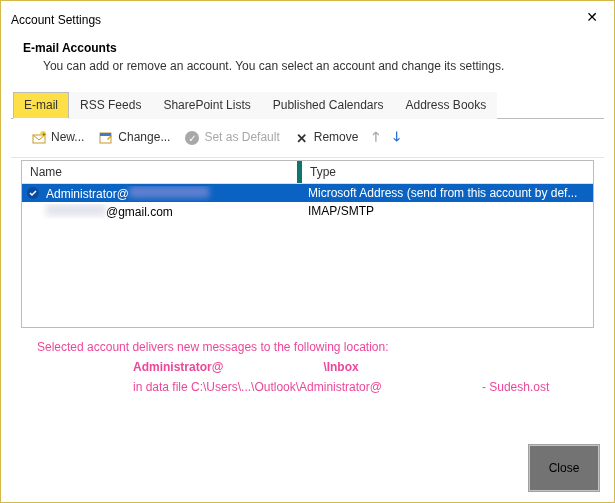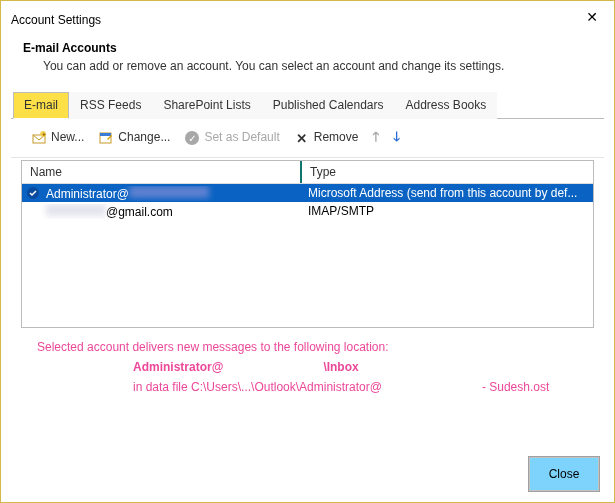--- a/index.html
+++ b/index.html
@@ -64,21 +64,21 @@
     padding: 2px 4px;
     font-size: 12px;
     color: #333;
   }
   .tbtn.disabled { color: #a8a8a8; }
   .ic { width: 16px; height: 16px; display: inline-flex; align-items: center; justify-content: center; }
   .table-wrap { margin: 2px 20px 0 20px; border: 1px solid #bcbcbc; height: 168px; overflow: hidden; }
   .thead { display: flex; background: #fff; border-bottom: 1px solid #dcdcdc; }
   .th {
     padding: 4px 8px; font-size: 12px; color: #333;
-    border-right: 2px solid #0f766e;
+    border-right: 5px solid #0f766e;
   }
   .th.name { width: 280px; }
   .th.type { flex: 1; border-right: none; }
   .trow { display: flex; align-items: center; height: 18px; font-size: 12px; }
   .trow.sel { background: #0a63c2; color: #fff; }
   .tcell { padding: 0 6px; white-space: nowrap; overflow: hidden; text-overflow: ellipsis; }
   .tcell.icon { width: 18px; padding: 0 0 0 4px; display: flex; align-items: center; }
   .tcell.name { width: 262px; }
   .tcell.type { flex: 1; }
   .trow .blur { filter: blur(3px); background: rgba(200,200,220,0.5); display:inline-block; min-width:80px; height:12px; }
@@ -87,22 +87,22 @@
     padding: 12px 0 0 36px;
     font-size: 12px;
     color: #ec4899;
   }
   .info-row { display:flex; gap:0; margin-top: 6px; }
   .info-indent { margin-left: 96px; }
   .buttonbar {
     position: absolute; bottom: 10px; right: 14px;
   }
   .btn {
-    min-width: 72px; padding: 10px 14px;
-    border: 1px solid #a0a0a0; background: #7dd3fc;
+    min-width: 72px; padding: 16px 14px;
+    border: 1px solid #a0a0a0; background: #737373;
     font-size: 12px; font-family: inherit;
     box-shadow: 0 0 0 1px #c4c4c4 inset;
   }
   .arrow-up, .arrow-down { font-size: 13px; font-weight: bold; }
   .arrow-up { color: #a8a8a8; }
   .arrow-down { color: #2a6dd4; }
   .del-x { color: #333; font-weight: bold; font-size: 13px; }
   .check-circ { width:14px;height:14px;border-radius:50%;background:#a8a8a8;display:inline-flex;align-items:center;justify-content:center;color:#fff;font-size:10px; }
 </style>
 </head>

